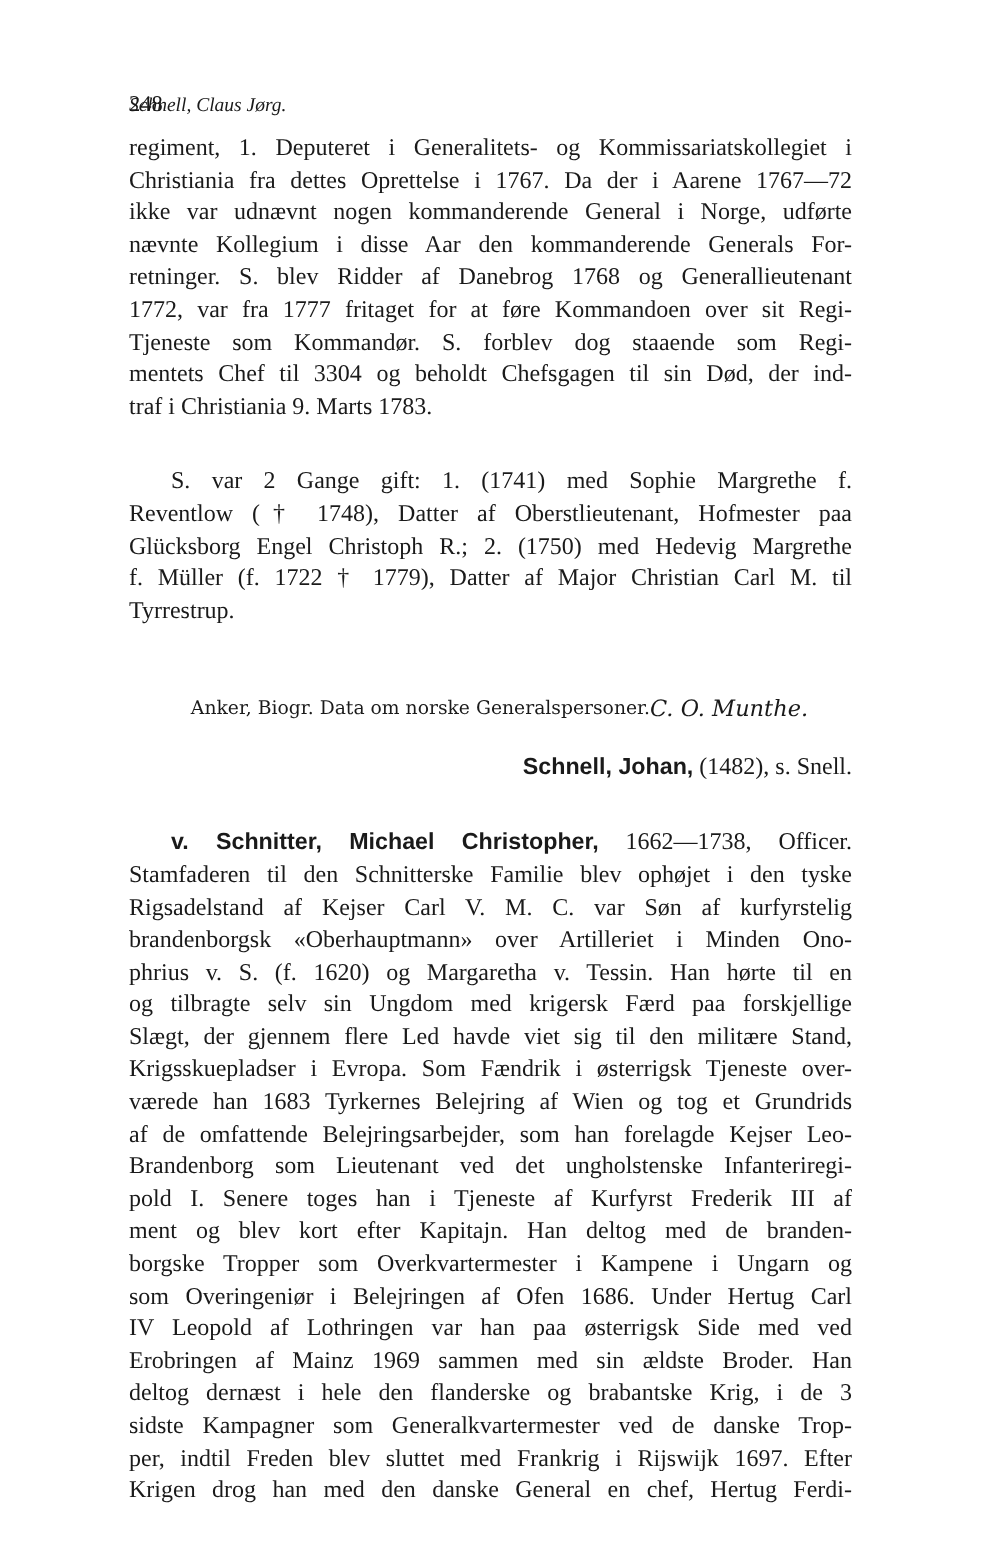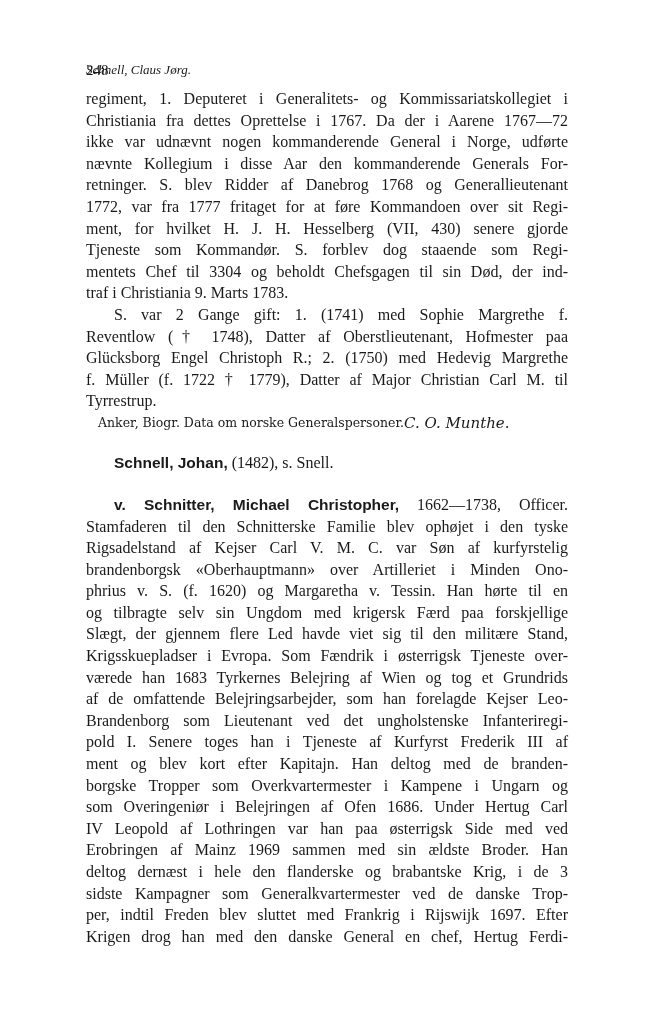--- a/index.html
+++ b/index.html
@@ -7,24 +7,24 @@
          font-family:"DejaVu Serif","Liberation Serif",serif; color:#1a1a1a; }
   .page { position:absolute; left:0; top:0; width:664px; height:1030px;padding-left:40px; }
   .header { position:absolute; top:62px; left:86px; width:490px; height:20px; }
   .pageno { position:absolute; left:0; top:0; font-family:"Liberation Serif",serif; font-size:15px; }
   .running { position:absolute; left:0; width:100%; top:0; text-align:left;
              font-family:"Liberation Serif",serif; font-style:italic; font-size:13px; }
   .body { position:absolute; left:86px; top:88px; width:482px; }
   .line { font-family:"Liberation Serif",serif; font-size:16px; height:21.6px; line-height:21.6px;
           white-space:nowrap; text-align:justify; text-align-last:justify; }
   .line.last { text-align-last:left; }
-  .indent { padding-left:28px; }
-  .cite { font-size:12.5px; display:flex; justify-content:flex-start; padding-left:12px; height:22px; line-height:22px; }
+  .indent { padding-left:28px;margin-top:28px; }
+  .cite { font-size:12.5px; display:flex; justify-content:center; padding-left:12px; height:22px; line-height:22px;margin-top:43px; }
   .cite .author { font-style:italic; font-size:15px; }
-  .entry-head { margin-top:18px; margin-bottom:20px; padding-left:28px; font-family:"Liberation Serif",serif; font-size:16px; line-height:22px; }
+  .entry-head { margin-top:18px; margin-bottom:20px; padding-left:28px; font-family:"Liberation Serif",serif; font-size:16px; line-height:22px;text-align:right; }
   .bold { font-family:"Liberation Sans",sans-serif; font-weight:bold; font-size:15.5px; }
 </style>
 </head>
 <body>
 
 <div class="page">
 
   <div class="header">
     <span class="pageno">248</span>
     <div class="running">Schnell, Claus Jørg.</div>
@@ -32,21 +32,20 @@
 
   <div class="body">
 
     <div>
       <div class="line">regiment, 1. Deputeret i Generalitets- og Kommissariatskollegiet i</div>
       <div class="line">Christiania fra dettes Oprettelse i 1767.  Da der i Aarene 1767—72</div>
       <div class="line">ikke var udnævnt nogen kommanderende General i Norge, udførte</div>
       <div class="line">nævnte Kollegium i disse Aar den kommanderende Generals For-</div>
       <div class="line">retninger.  S. blev Ridder af Danebrog 1768 og Generallieutenant</div>
       <div class="line">1772, var fra 1777 fritaget for at føre Kommandoen over sit Regi-</div>
-      <div class="line">ment, for hvilket H. J. H. Hesselberg (VII, 430) senere gjorde</div>
       <div class="line">Tjeneste som Kommandør.  S. forblev dog staaende som Regi-</div>
       <div class="line">mentets Chef til 3304 og beholdt Chefsgagen til sin Død, der ind-</div>
       <div class="line last">traf i Christiania 9. Marts 1783.</div>
     </div>
 
     <div>
       <div class="line indent">S. var 2 Gange gift: 1. (1741) med Sophie Margrethe f.</div>
       <div class="line">Reventlow († 1748), Datter af Oberstlieutenant, Hofmester paa</div>
       <div class="line">Glücksborg Engel Christoph R.; 2. (1750) med Hedevig Margrethe</div>
       <div class="line">f. Müller (f. 1722 † 1779), Datter af Major Christian Carl M. til</div>

